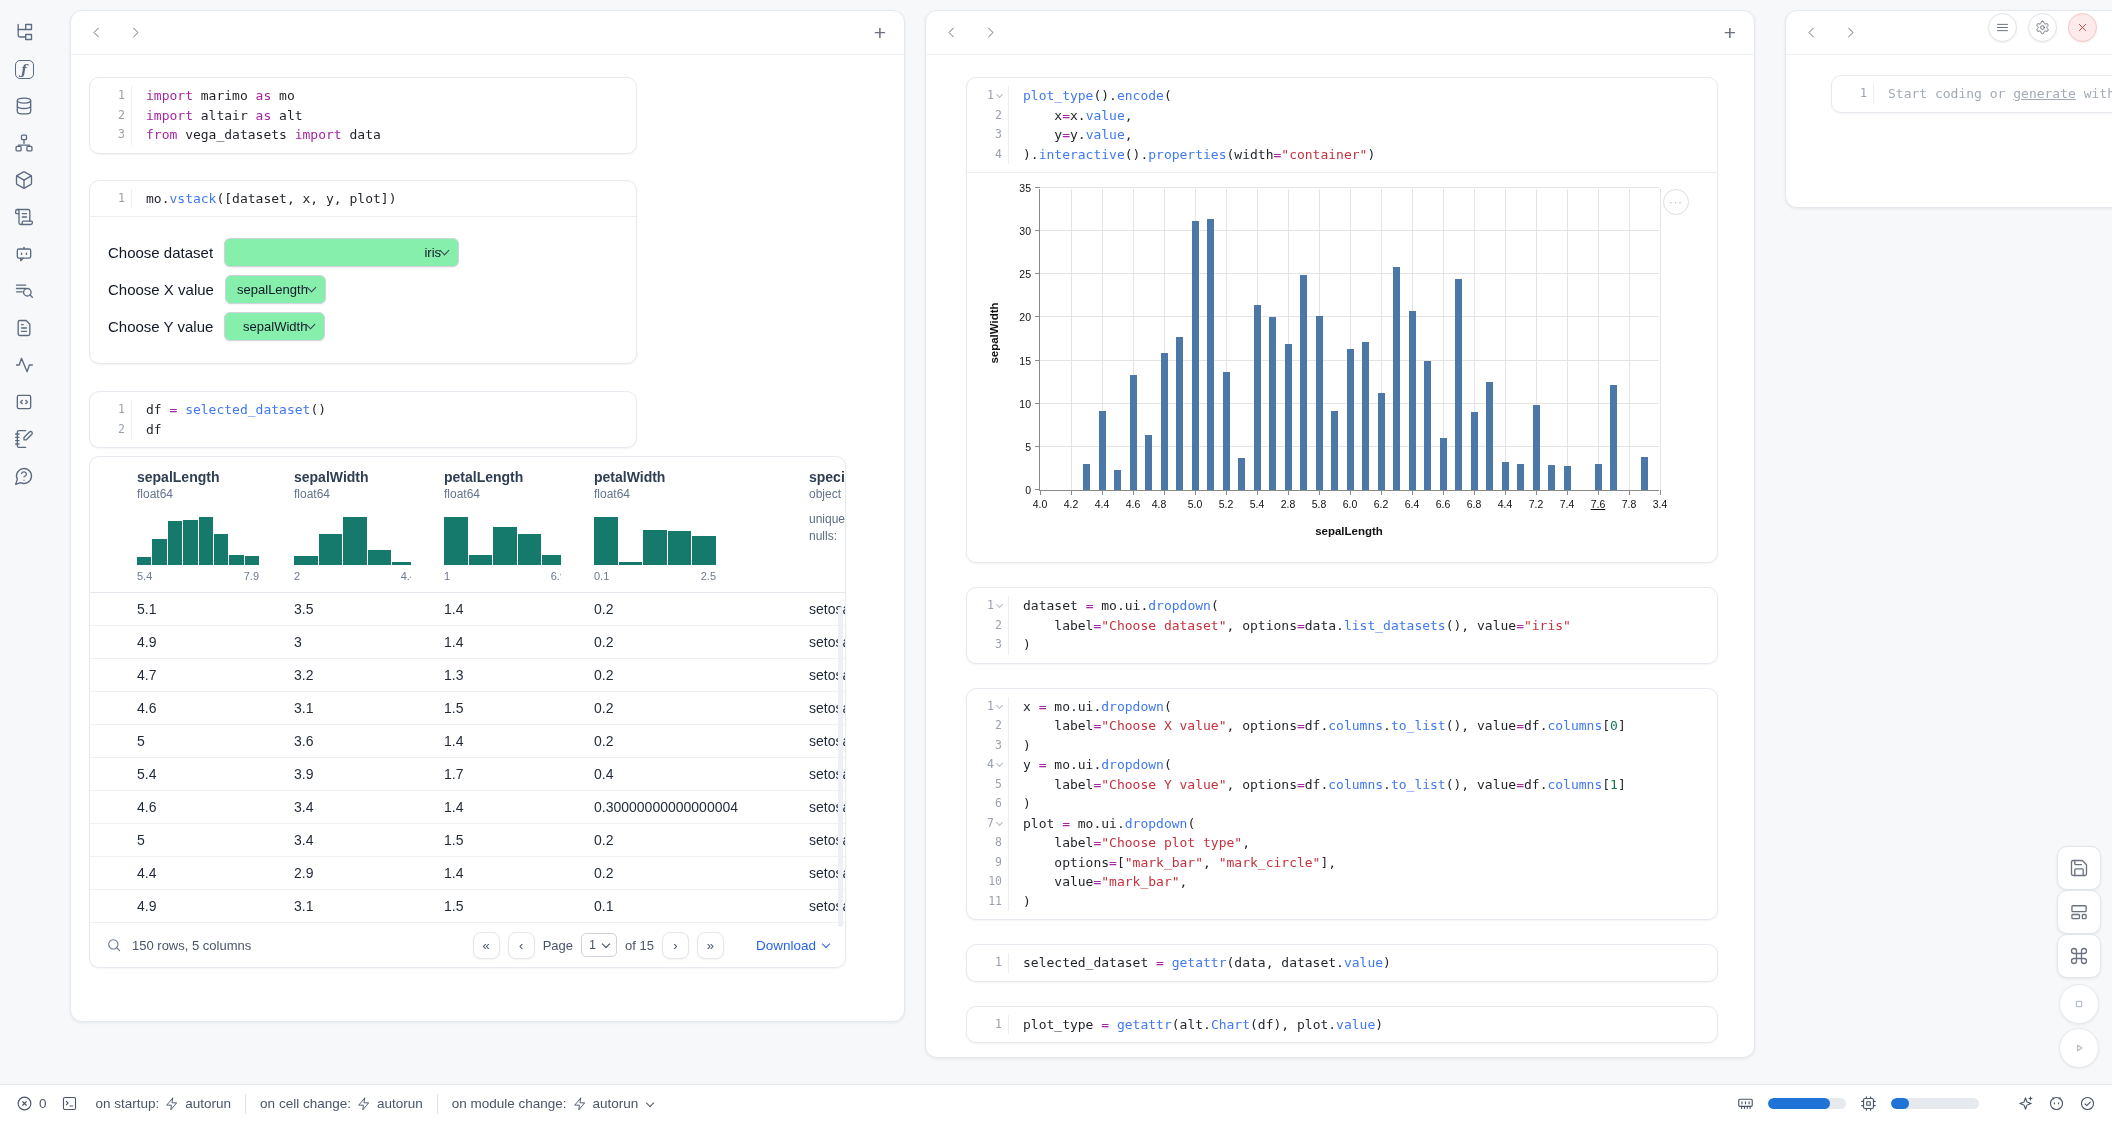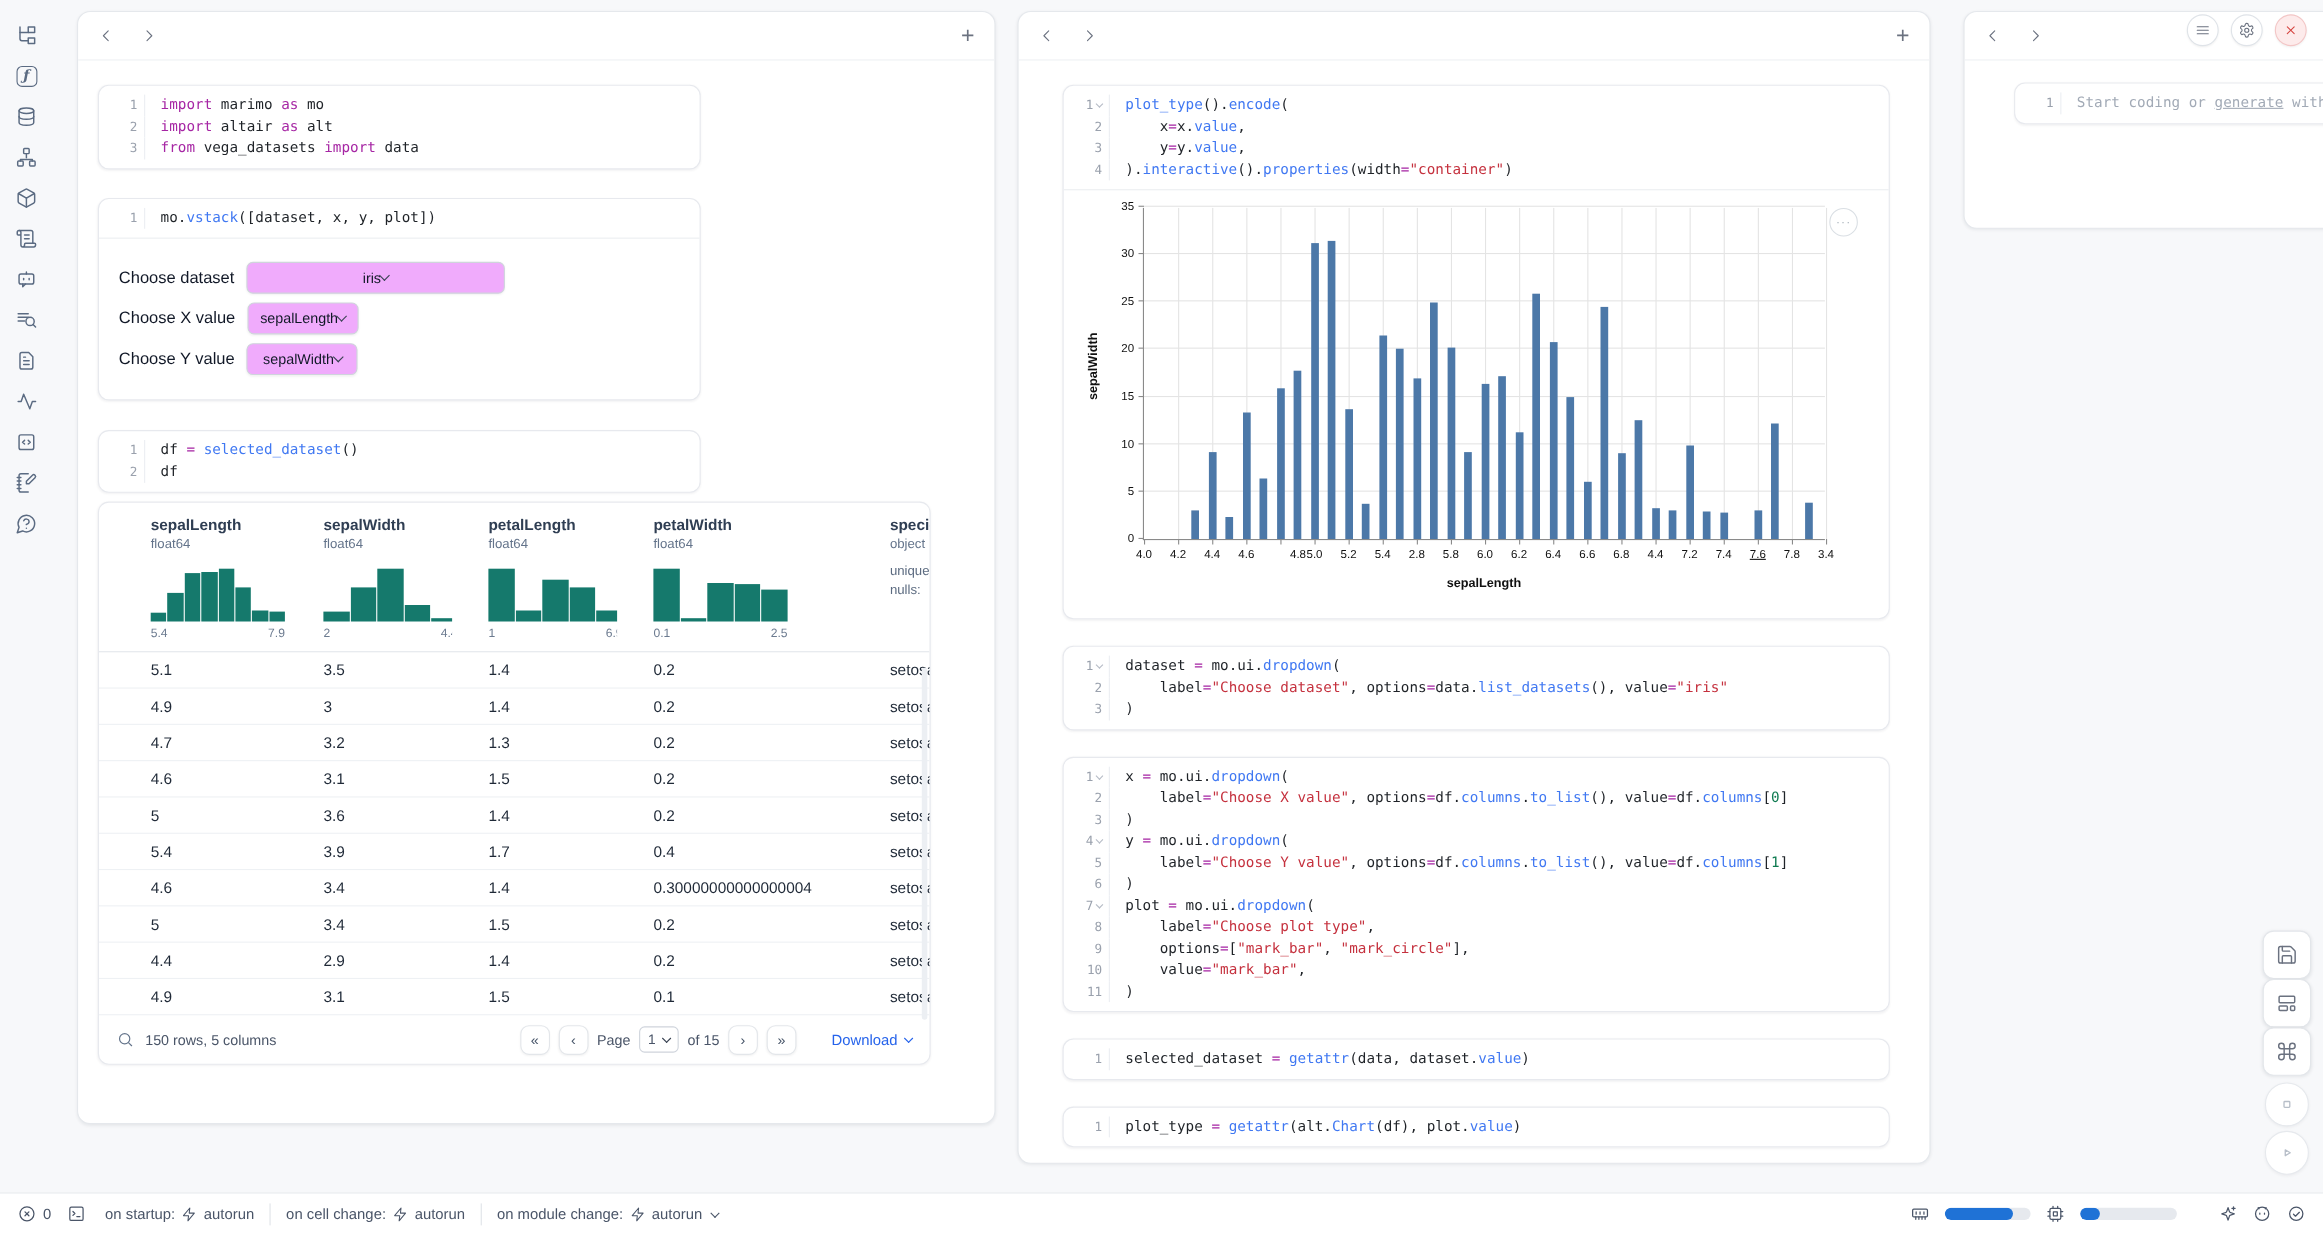--- a/index.html
+++ b/index.html
@@ -31,21 +31,21 @@
 .codeblk{padding:8px 0;font-family:"DejaVu Sans Mono",monospace;font-size:13px;line-height:19.5px}
 .cl{display:flex}
 .ln{width:42px;flex:none;display:flex;align-items:center;justify-content:flex-end;padding-right:6px;color:#9aa1ad;border-right:1px solid #eceef2;font-size:11.5px;gap:3px}
 .fold{width:5px;height:5px;border-right:1.4px solid #b6bcc6;border-bottom:1.4px solid #b6bcc6;transform:rotate(45deg);margin-bottom:2px}
 .code{padding-left:14px;white-space:pre;color:#1f2328}
 .tk-k{color:#a626a4}.tk-f{color:#4078f2}.tk-s{color:#c5313e}.tk-n{color:#0f7b51}.tk-p{color:#1f2328}
 .cell-out{border-top:1px solid #eceef1}
 
 #controls{padding:13px 18px 14px 18px}
 .ctl-row{display:flex;align-items:center;gap:11px;margin:8px 0;font-size:15px;color:#111827}
-.select{display:inline-flex;align-items:center;justify-content:center;border:1px solid #cfd4dc;border-radius:6px;background:#f0abfc;box-shadow:0 1px 2px rgba(0,0,0,.05);height:29px;padding:0 10px;font-size:13px;color:#111827}
+.select{display:inline-flex;align-items:center;justify-content:flex-end;border:1px solid #cfd4dc;border-radius:6px;background:#86efac;box-shadow:0 1px 2px rgba(0,0,0,.05);height:29px;padding:0 10px;font-size:13px;color:#111827}
 .chev{width:7px;height:7px;border-right:1.6px solid #374151;border-bottom:1.6px solid #374151;transform:rotate(45deg);margin-top:-4px;flex:none}
 
 .table-card{position:relative;margin-top:8px;border:1px solid #e7e9ee;border-radius:10px;width:757px;overflow:hidden;box-shadow:0 1px 2px rgba(16,24,40,.05);background:#fff}
 .thead{display:flex;padding:12px 0 10px 14px;border-bottom:1px solid #e3e7ec}
 .tcol{flex:none;overflow:hidden;white-space:nowrap;padding-left:33px}
 .tcol:last-child{padding-left:36px}
 .thname{font-size:14px;font-weight:bold;color:#2f3e53}
 .thtype{font-size:12px;color:#64748b;margin-top:2px}
 .hist{display:flex;align-items:flex-end;gap:1px;height:52px;margin-top:12px;width:122px}
 .hist i{background:#15796c;flex:1;display:block}
@@ -524,21 +524,21 @@
               <div class="tickx" style="left: 31px;"></div>
               <div class="xlab" style="left: 31px;">4.2</div>
               <div class="gv" style="left: 62px;"></div>
               <div class="tickx" style="left: 62px;"></div>
               <div class="xlab" style="left: 62px;">4.4</div>
               <div class="gv" style="left: 93px;"></div>
               <div class="tickx" style="left: 93px;"></div>
               <div class="xlab" style="left: 93px;">4.6</div>
               <div class="gv" style="left: 124px;"></div>
               <div class="tickx" style="left: 124px;"></div>
-              <div class="xlab" style="left: 140px;">4.8</div>
+              <div class="xlab" style="left: 119px;">4.8</div>
               <div class="gv" style="left: 155px;"></div>
               <div class="tickx" style="left: 155px;"></div>
               <div class="xlab" style="left: 155px;">5.0</div>
               <div class="gv" style="left: 186px;"></div>
               <div class="tickx" style="left: 186px;"></div>
               <div class="xlab" style="left: 186px;">5.2</div>
               <div class="gv" style="left: 217px;"></div>
               <div class="tickx" style="left: 217px;"></div>
               <div class="xlab" style="left: 217px;">5.4</div>
               <div class="gv" style="left: 248px;"></div>

